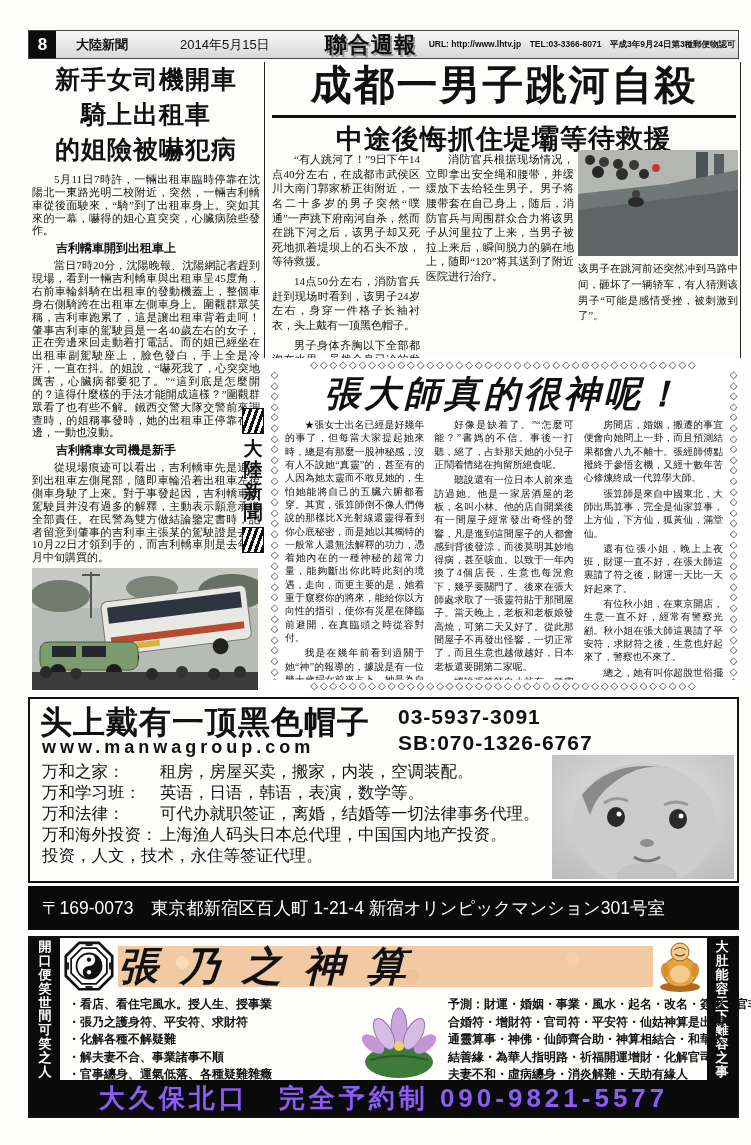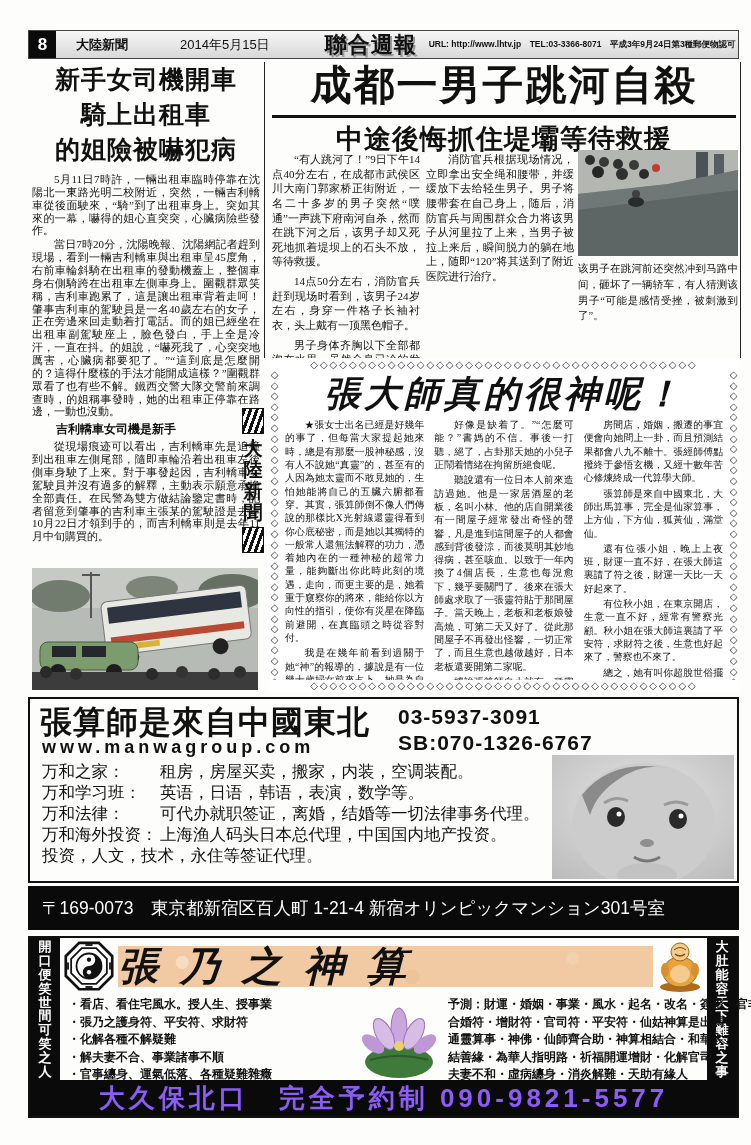--- a/index.html
+++ b/index.html
@@ -103,20 +103,21 @@
   </div>
 
   <div class="abs la">
     <div class="la-title">
       <div>新手女司機開車</div>
       <div>騎上出租車</div>
       <div>的姐險被嚇犯病</div>
     </div>
     <div class="la-body">
       <p>5月11日7時許，一輛出租車臨時停靠在沈陽北一東路光明二校附近，突然，一輛吉利轎車從後面駛來，“騎”到了出租車身上。突如其來的一幕，嚇得的姐心直突突，心臟病險些發作。</p>
+      <h3>吉利轎車開到出租車上</h3>
       <p>當日7時20分，沈陽晚報、沈陽網記者趕到現場，看到一輛吉利轎車與出租車呈45度角，右前車輪斜騎在出租車的發動機蓋上，整個車身右側騎跨在出租車左側車身上。圍觀群眾笑稱，吉利車跑累了，這是讓出租車背着走呵！肇事吉利車的駕駛員是一名40歲左右的女子，正在旁邊來回走動着打電話。而的姐已經坐在出租車副駕駛座上，臉色發白，手上全是冷汗，一直在抖。的姐說，“嚇死我了，心突突地厲害，心臟病都要犯了。”“這到底是怎麼開的？這得什麼樣的手法才能開成這樣？”圍觀群眾看了也有些不解。鐵西交警大隊交警前來調查時，的姐稱事發時，她的出租車正停靠在路邊，一動也沒動。</p>
       <h3>吉利轎車女司機是新手</h3>
       <p>從現場痕迹可以看出，吉利轎車先是追撞到出租車左側尾部，隨即車輪沿着出租車左後側車身駛了上來。對于事發起因，吉利轎車女駕駛員并沒有過多的解釋，主動表示願意承擔全部責任。在民警為雙方做結論鑒定書時，記者留意到肇事的吉利車主張某的駕駛證是去年10月22日才領到手的，而吉利轎車則是去年11月中旬購買的。</p>
 
     </div>
   </div>
 
   <svg class="abs la-photo" viewBox="0 0 226 122">
     <rect width="226" height="122" fill="#b7bbb6"></rect>
     <rect width="226" height="40" fill="#c6c9c4"></rect>
@@ -281,21 +282,21 @@
         <p>張算師是來自中國東北，大師出馬算事，完全是仙家算事，上方仙，下方仙，狐黃仙，滿堂仙。</p>
         <p>還有位張小姐，晚上上夜班，財運一直不好，在張大師這裏請了符之後，財運一天比一天好起來了。</p>
         <p>有位秋小姐，在東京開店，生意一直不好，經常有警察光顧。秋小姐在張大師這裏請了平安符，求財符之後，生意也好起來了，警察也不來了。</p>
         <p>總之，她有叫你超脫世俗擺脫頗惱及闖過難關與不順的一套秘訣。心不信由你！</p>
 
       </div>
     </div>
   </div>
 
   <div class="abs mw">
-    <div class="abs mw-company">張算師是來自中國東北</div>
+    <div class="abs mw-company">头上戴有一顶黑色帽子</div>
     <div class="abs mw-url">www.manwagroup.com</div>
     <div class="abs mw-tel1">03-5937-3091</div>
     <div class="abs mw-tel2">SB:070-1326-6767</div>
     <div class="abs mw-rows">
       <div class="row"><span class="lab">万和之家：</span><span>租房，房屋买卖，搬家，内装，空调装配。</span></div>
       <div class="row"><span class="lab">万和学习班：</span><span>英语，日语，韩语，表演，数学等。</span></div>
       <div class="row"><span class="lab">万和法律：</span><span>可代办就职签证，离婚，结婚等一切法律事务代理。</span></div>
       <div class="row"><span class="lab">万和海外投资：</span><span>上海渔人码头日本总代理，中国国内地产投资。</span></div>
       <div class="mw-extra">投资，人文，技术，永住等签证代理。</div>
     </div>

